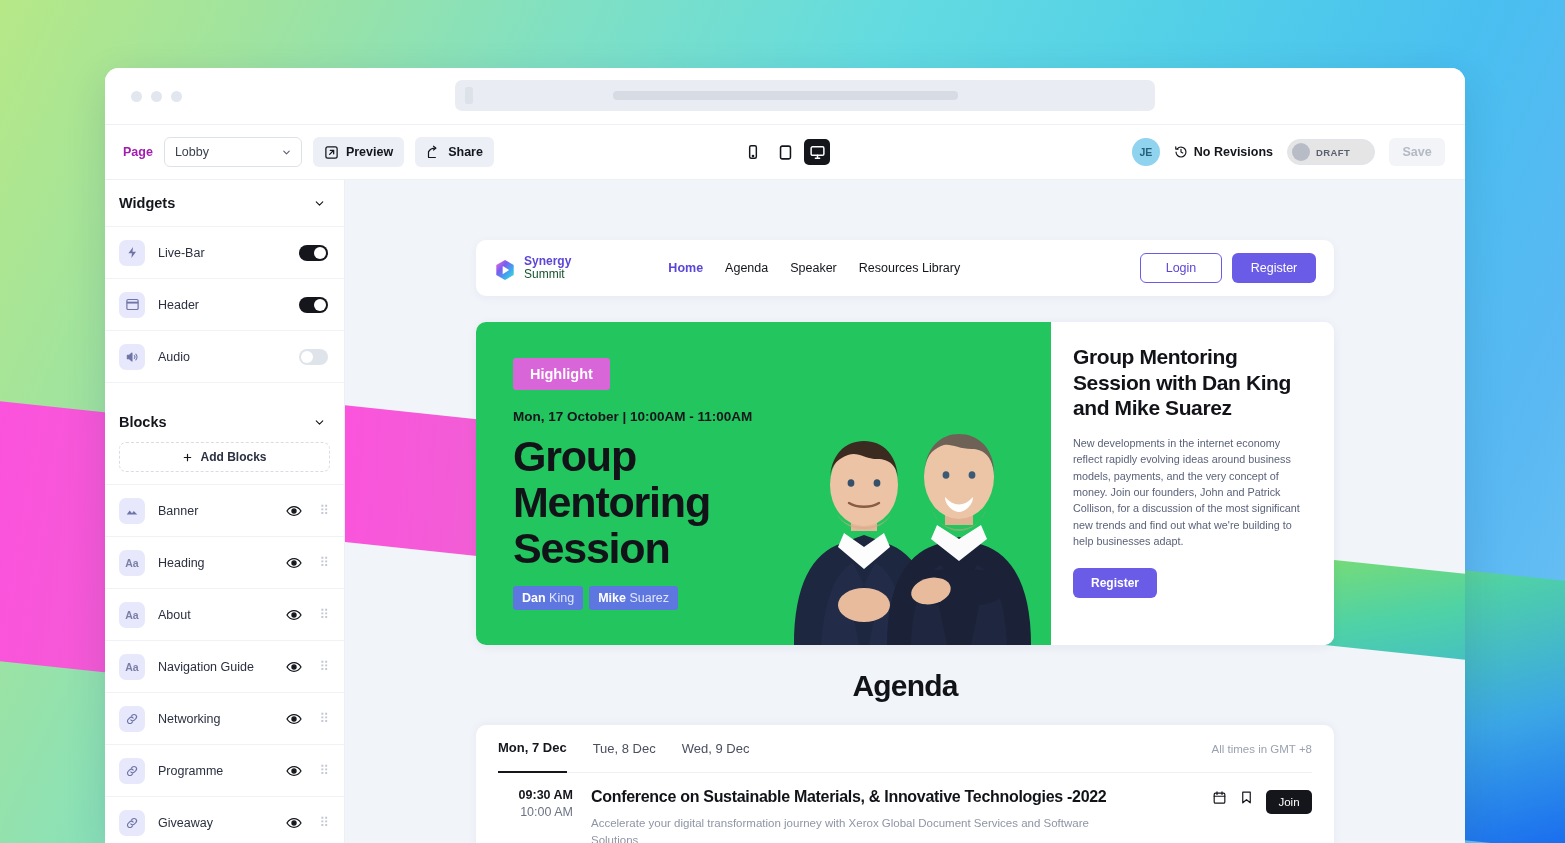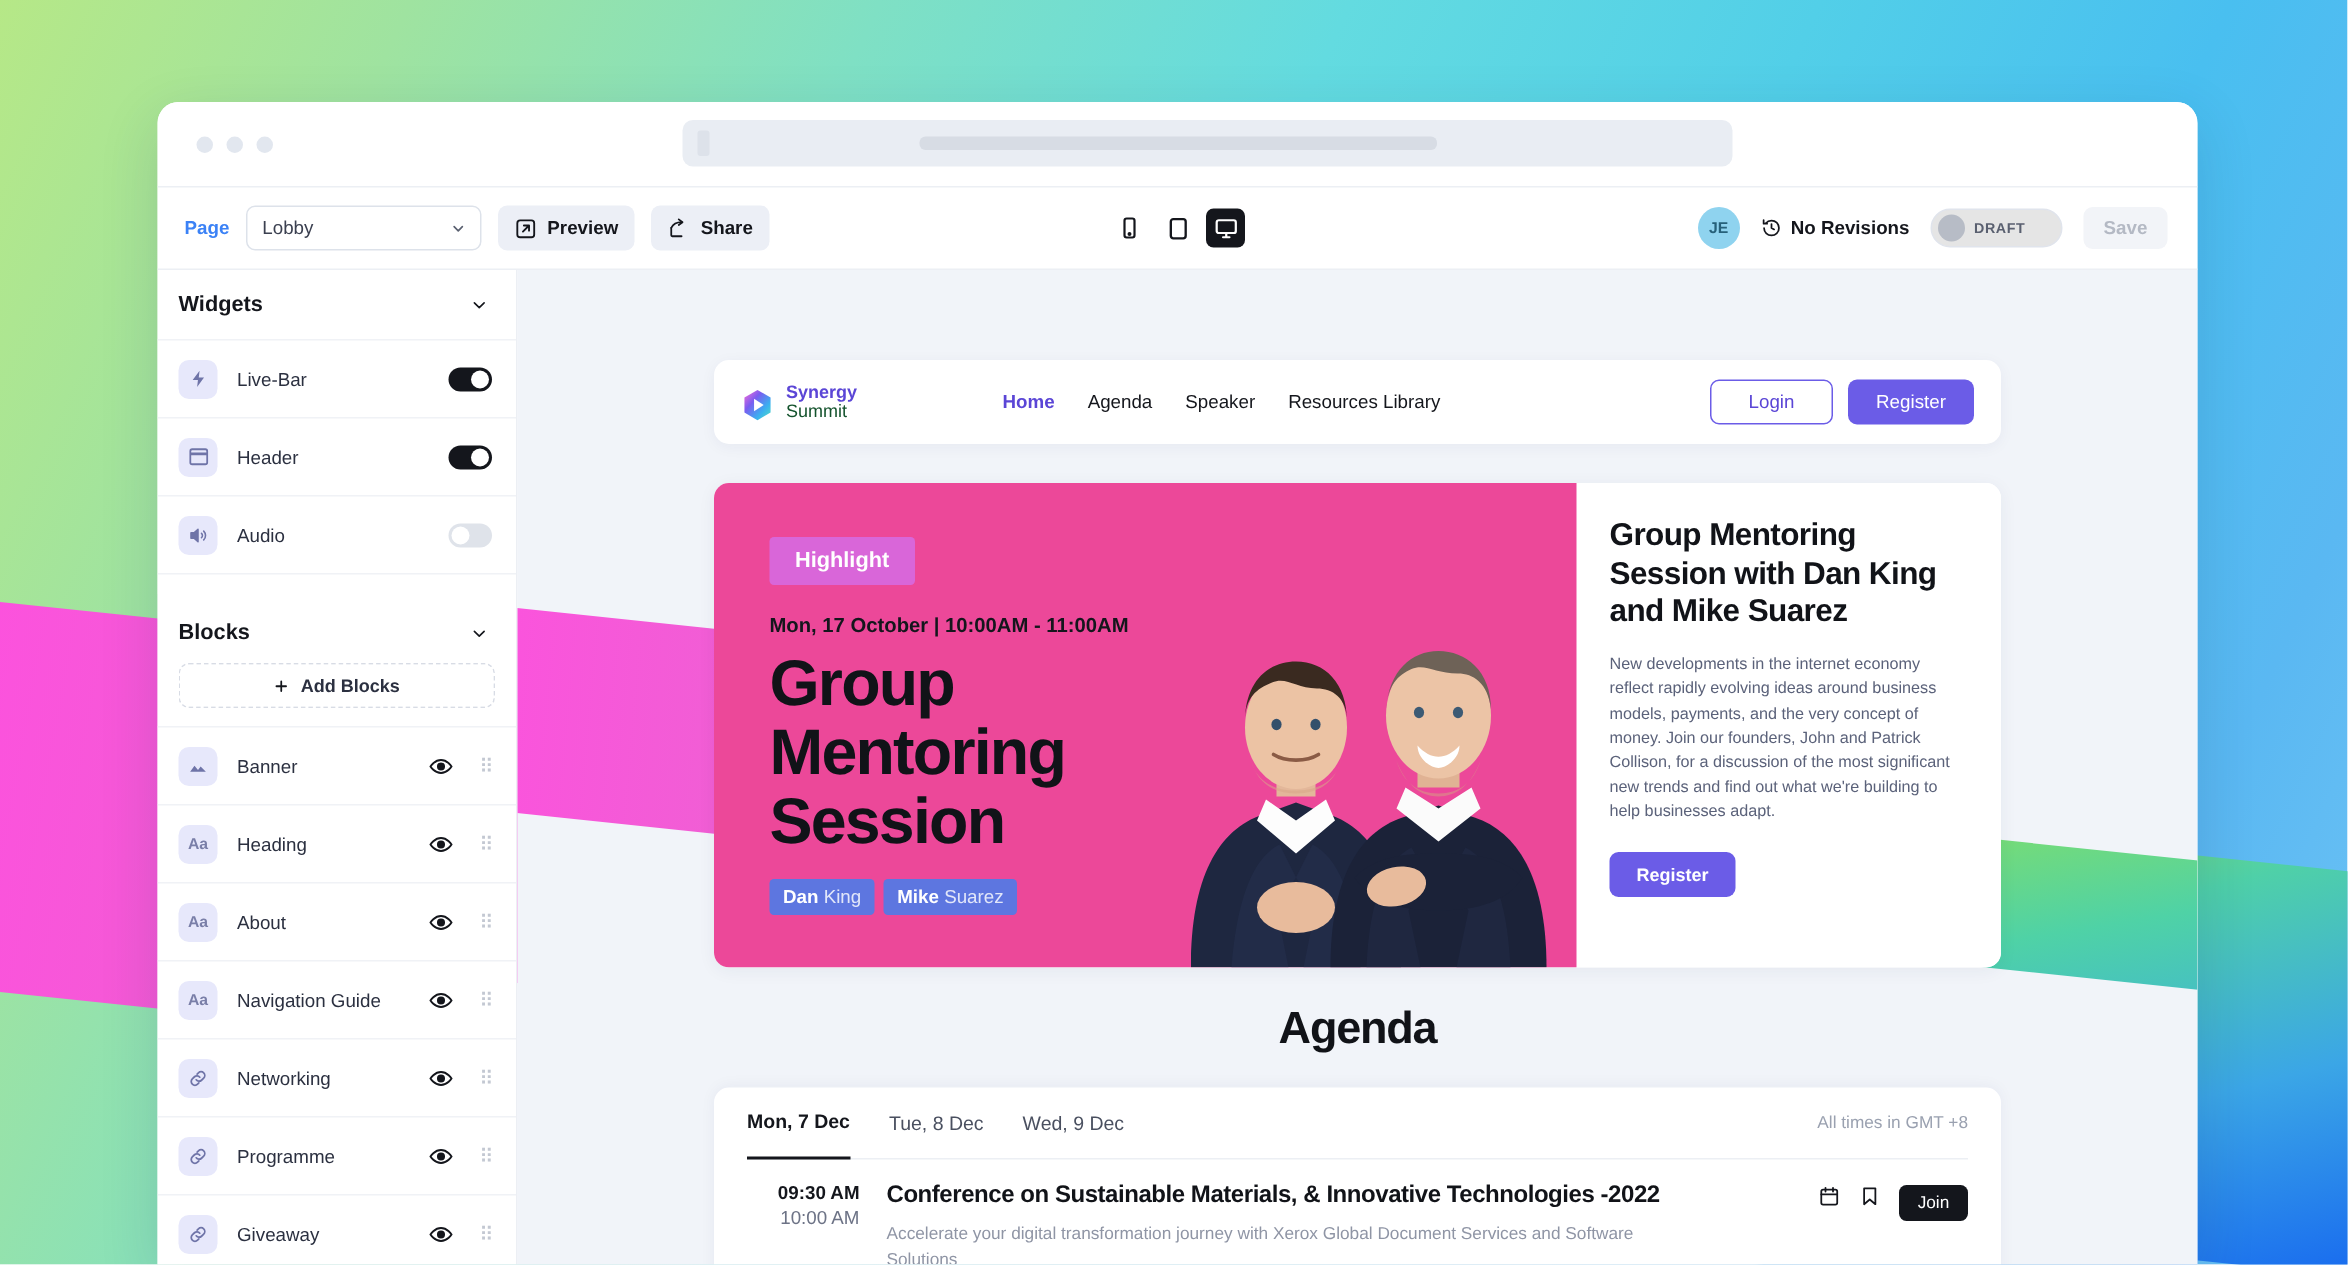--- a/index.html
+++ b/index.html
@@ -84,23 +84,23 @@
     position: relative;
   }
   .tb-left {
     width: 100px; height: 100%;
     display: flex; align-items: center; gap: 6px;
     padding-left: 17px;
     border-right: 1px solid #eceff4;
   }
   .editor-label { font-size: 15px; font-weight: 700; color: #14161c; letter-spacing: -.2px; }
   .tb-mid { display: flex; align-items: center; gap: 11px; padding-left: 18px; }
-  .page-label { font-size: 12.5px; font-weight: 700; color: #3b82f6; }
+  .page-label { font-size: 12.5px; font-weight: 700; color: #a21caf; }
   .page-select {
-    width: 157px; height: 30px;
+    width: 138px; height: 30px;
     border: 1px solid #dde2ea; border-radius: 6px;
     background: #fff;
     display: flex; align-items: center; justify-content: space-between;
     padding: 0 9px 0 10px;
     font-size: 12.5px; color: #3b4050;
   }
   .tb-btn {
     height: 30px; border-radius: 6px;
     background: #eceff6;
     display: flex; align-items: center; gap: 7px;
@@ -235,21 +235,21 @@
 
   
   .hero {
     width: 858px; margin: 26px auto 0;
     height: 323px; border-radius: 10px; overflow: hidden;
     display: flex; background: #fff;
     box-shadow: 0 2px 12px rgba(30,45,90,.06);
   }
   .hero-left {
     width: 575px; position: relative;
-    background: #ec4899;
+    background: #22c55e;
     padding: 36px 0 0 37px;
   }
   .badge-highlight {
     display: inline-block; background: #d966d9; color: #fff;
     font-size: 14.5px; font-weight: 700;
     padding: 8px 17px; border-radius: 3px;
   }
   .hero-date { margin-top: 19px; font-size: 13.5px; font-weight: 700; color: #14161c; }
   .hero-title {
     margin-top: 9px; font-size: 43px; font-weight: 700; line-height: 1.07;

